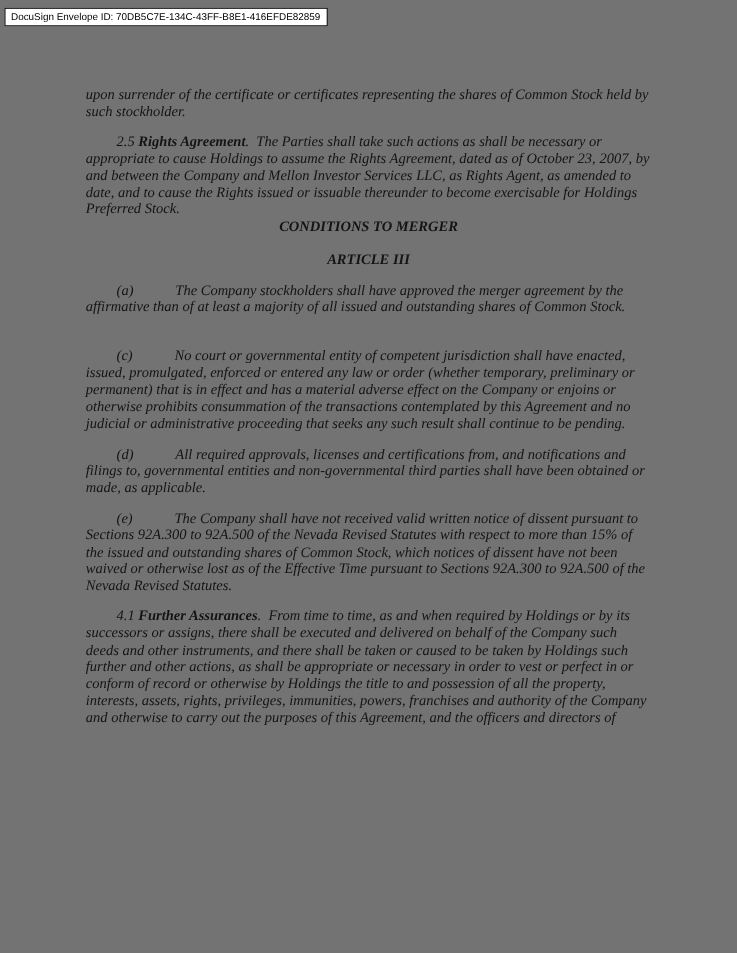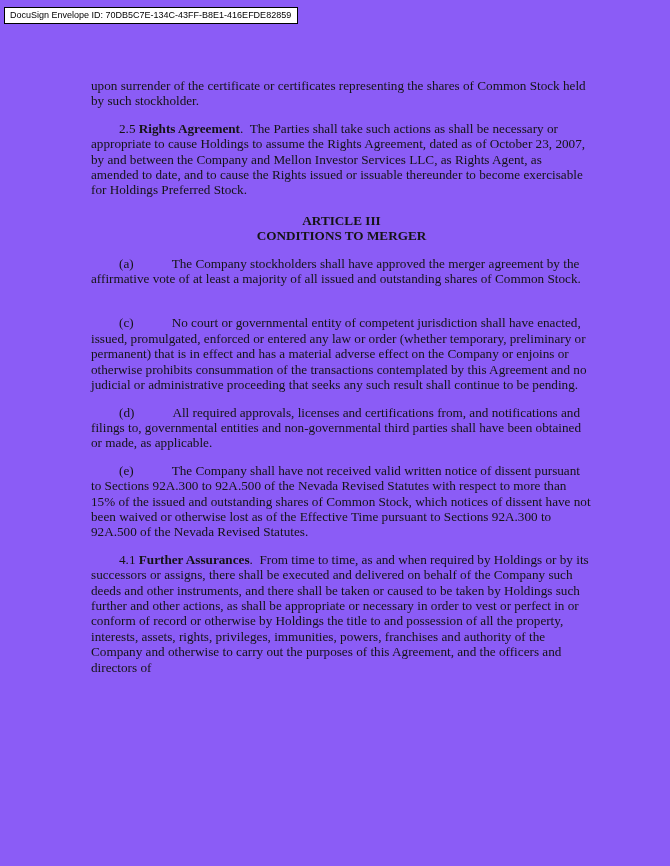--- a/index.html
+++ b/index.html
@@ -4,21 +4,21 @@
 <style>
   html, body {
     margin: 0;
     padding: 0;
     background: #ffffff;
   }
   .page {
     position: relative;
     width: 670px;
     height: 866px;
-    background: #8b5cf6;
+    background: #737373;
     font-family: "Liberation Serif", serif;
     color: #141414;
     overflow: hidden;
   }
   .envelope-badge {
     position: absolute;
     top: 7px;
     left: 4px;
     border: 1px solid #000000;
     padding: 2px 6px 3px 5px;
@@ -32,22 +32,23 @@
   .content {
     position: absolute;
     top: 78px;
     left: 78px;
     width: 514px;
     font-size: 13.2px;
     line-height: 15.4px;
     text-align: left;
   }
   p.para {
-    margin: 12px 0 0 13px;
+    margin: 12px 0 0 0;
     padding: 0;
+    font-style: italic;
   }
   p.para:first-child {
     margin-top: 0;
   }
   p.para.indent {
     text-indent: 28px;
   }
   p.para.heading {
     text-align: center;
     font-weight: bold;
@@ -68,21 +69,21 @@
 </style>
 </head>
 <body>
 
 <div class="page">
   <div class="envelope-badge">DocuSign Envelope ID: 70DB5C7E-134C-43FF-B8E1-416EFDE82859</div>
 
   <div class="content">
       <p class="para"><span>upon surrender of the certificate or certificates representing the shares of Common Stock held by such stockholder.</span></p>
       <p class="para indent"><span>2.5 </span><b>Rights Agreement</b><span>.&nbsp; The Parties shall take such actions as shall be necessary or appropriate to cause Holdings to assume the Rights Agreement, dated as of October 23, 2007, by and between the Company and Mellon Investor Services LLC, as Rights Agent, as amended to date, and to cause the Rights issued or issuable thereunder to become exercisable for Holdings Preferred Stock.</span></p>
+      <p class="para heading tight"><span>CONDITIONS TO MERGER</span></p>
       <p class="para heading"><span>ARTICLE III</span></p>
-      <p class="para heading tight"><span>CONDITIONS TO MERGER</span></p>
-      <p class="para indent"><span>(a)</span><span class="tab"></span><span>The Company stockholders shall have approved the merger agreement by the affirmative vote of at least a majority of all issued and outstanding shares of Common Stock.</span></p>
+      <p class="para indent"><span>(a)</span><span class="tab"></span><span>The Company stockholders shall have approved the merger agreement by the affirmative than of at least a majority of all issued and outstanding shares of Common Stock.</span></p>
       <p class="para indent extra-gap"><span>(c)</span><span class="tab"></span><span>No court or governmental entity of competent jurisdiction shall have enacted, issued, promulgated, enforced or entered any law or order (whether temporary, preliminary or permanent) that is in effect and has a material adverse effect on the Company or enjoins or otherwise prohibits consummation of the transactions contemplated by this Agreement and no judicial or administrative proceeding that seeks any such result shall continue to be pending.</span></p>
       <p class="para indent"><span>(d)</span><span class="tab"></span><span>All required approvals, licenses and certifications from, and notifications and filings to, governmental entities and non-governmental third parties shall have been obtained or made, as applicable.</span></p>
       <p class="para indent"><span>(e)</span><span class="tab"></span><span>The Company shall have not received valid written notice of dissent pursuant to Sections 92A.300 to 92A.500 of the Nevada Revised Statutes with respect to more than 15% of the issued and outstanding shares of Common Stock, which notices of dissent have not been waived or otherwise lost as of the Effective Time pursuant to Sections 92A.300 to 92A.500 of the Nevada Revised Statutes.</span></p>
       <p class="para indent"><span>4.1 </span><b>Further Assurances</b><span>.&nbsp; From time to time, as and when required by Holdings or by its successors or assigns, there shall be executed and delivered on behalf of the Company such deeds and other instruments, and there shall be taken or caused to be taken by Holdings such further and other actions, as shall be appropriate or necessary in order to vest or perfect in or conform of record or otherwise by Holdings the title to and possession of all the property, interests, assets, rights, privileges, immunities, powers, franchises and authority of the Company and otherwise to carry out the purposes of this Agreement, and the officers and directors of</span></p>
     </div>
 </div>
 
 </body></html>

